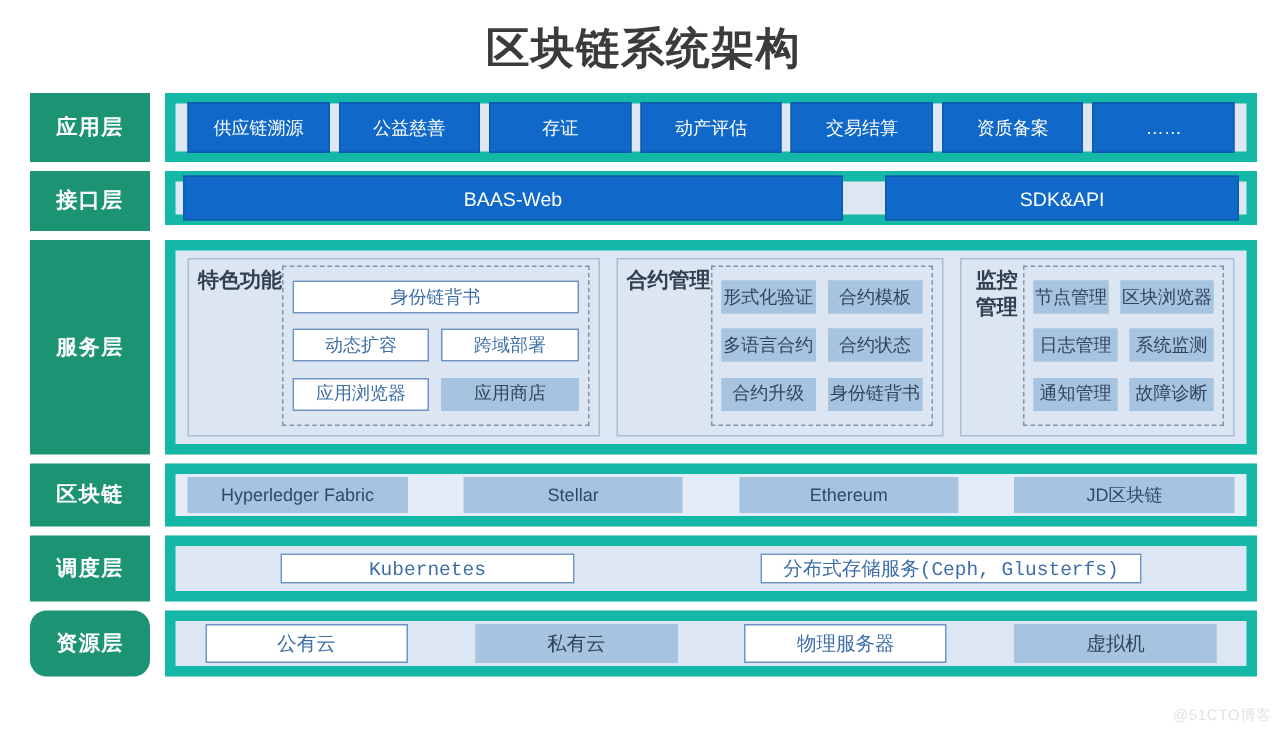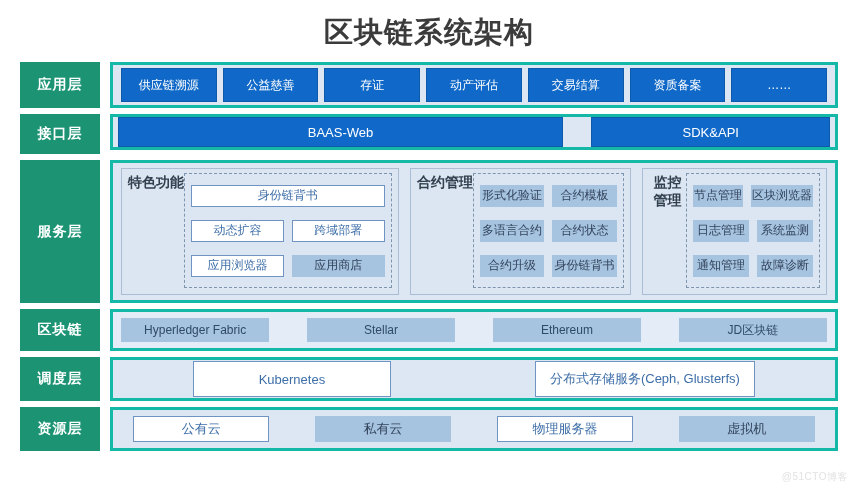--- a/index.html
+++ b/index.html
@@ -52,21 +52,21 @@
     display: flex;
     align-items: center;
     justify-content: center;
     letter-spacing: 1px;
   }
 
   .layer-body {
     flex: 1 1 auto;
     margin-left: 10px;
     background: #dce7f3;
-    border: 3px solid #14b8a6;
+    border: 7px solid #14b8a6;
     box-sizing: border-box;
     display: flex;
     align-items: center;
   }
 
   
   .row-app .layer-label { height: 46px; }
   .row-app .layer-body {
     height: 46px;
     padding: 0 5px;
@@ -196,38 +196,39 @@
 
   
   .row-sched .layer-label { height: 44px; }
   .row-sched .layer-body {
     height: 44px;
     padding: 0 8px;
     justify-content: space-around;
     background: #dce7f3;
   }
   .sched-chip {
-    height: 36px;
+    height: 20px;
     background: #ffffff;
     border: 1px solid #6f94c4;
     color: #3d6ea8;
     font-size: 13px;
     display: flex;
     align-items: center;
     justify-content: center;
     box-sizing: border-box;
     white-space: nowrap;
     padding: 0 14px;
+    font-family: Liberation Mono, monospace;
   }
   .sched-chip.k8s { flex: 0 0 28%; }
   .sched-chip.storage { flex: 0 0 28%; }
 
   
   .row-res { margin-bottom: 0; }
-  .row-res .layer-label { height: 44px; }
+  .row-res .layer-label { height: 44px; border-radius: 11px; }
   .row-res .layer-body {
     height: 44px;
     padding: 0 20px;
     justify-content: space-between;
     background: #dce7f3;
   }
   .res-chip {
     flex: 0 0 20%;
     height: 26px;
     font-size: 13px;

